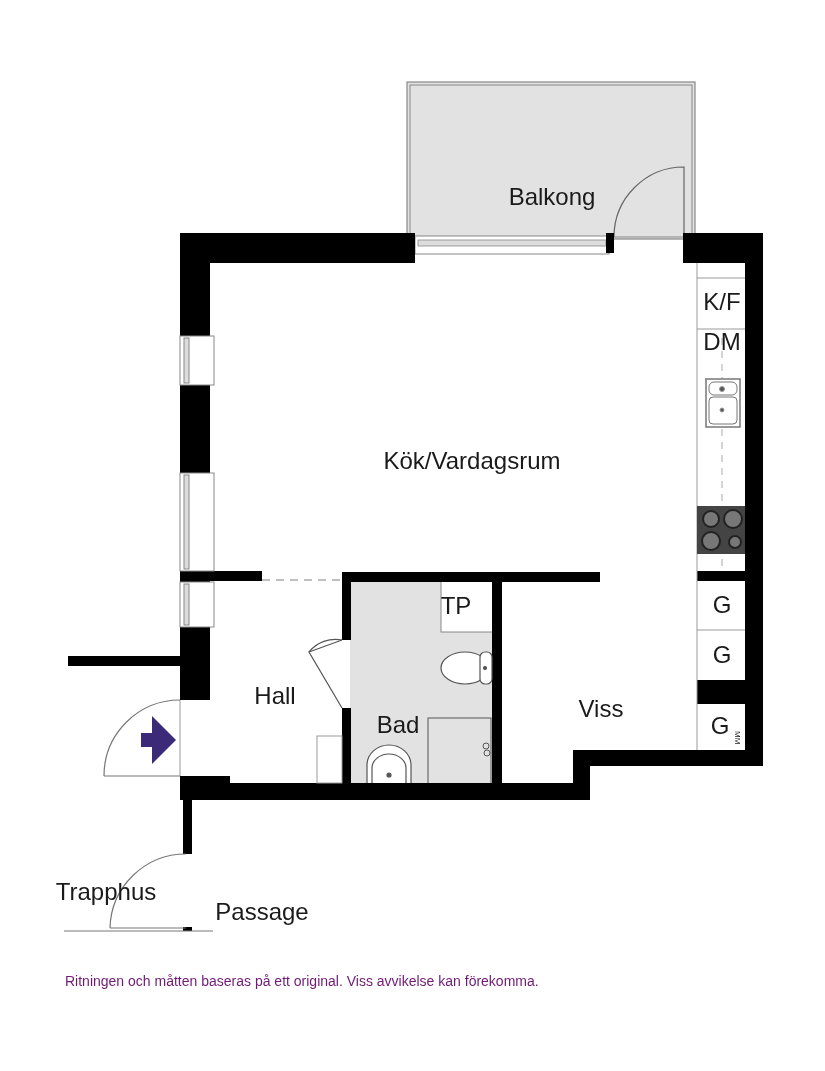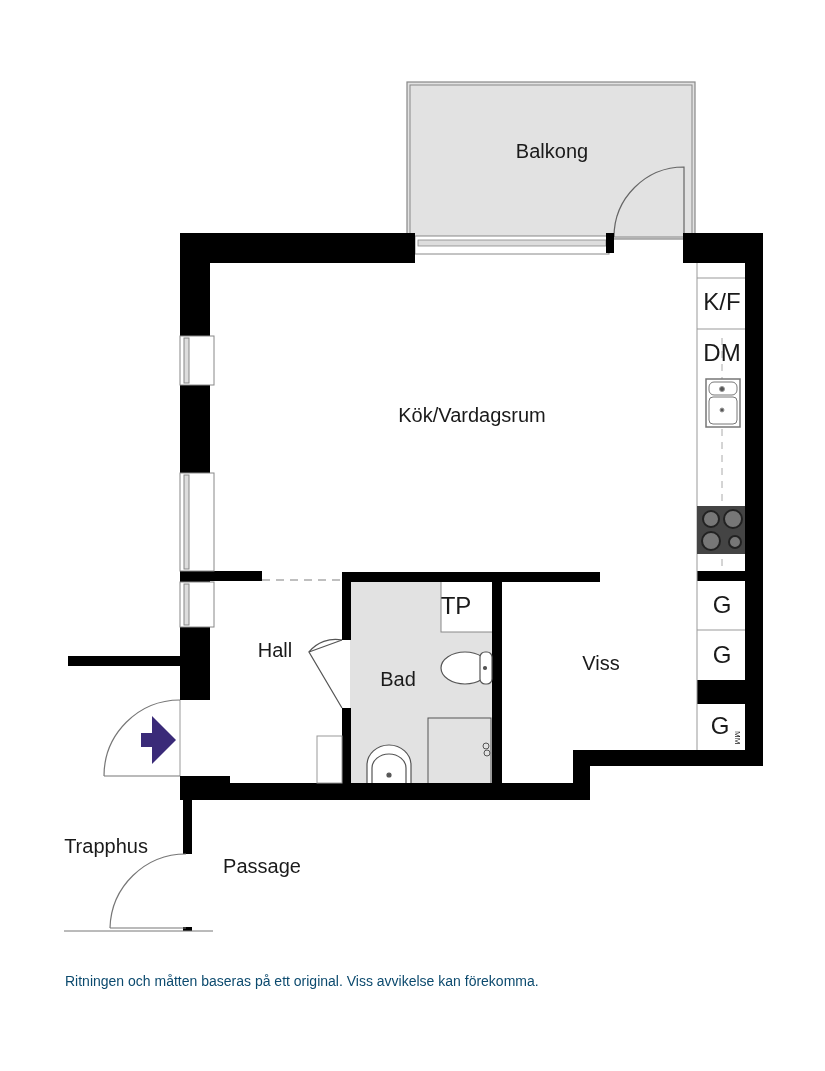--- a/index.html
+++ b/index.html
@@ -1,22 +1,22 @@
 <!DOCTYPE html>
 <html><head>
 <meta charset="utf-8">
 <style>
   html, body { margin: 0; padding: 0; background: #ffffff; }
   body { width: 825px; height: 1071px; position: relative; overflow: hidden;
          font-family: "Liberation Sans", sans-serif; color: #1a1a1a; }
   svg { position: absolute; left: 0; top: 0; }
-  .label { position: absolute; font-size: 20px; white-space: nowrap; transform: translate(-50%, -50%); }
+  .label { position: absolute; font-size: 24px; white-space: nowrap; transform: translate(-50%, -50%); margin-top: 46px; }
   .small-label { position: absolute; font-size: 24px; white-space: nowrap; transform: translate(-50%, -50%); }
   .tiny { position: absolute; font-size: 8px; transform: rotate(90deg); transform-origin: left top; }
-  .note { position: absolute; left: 65px; top: 973px; font-size: 14px; color: #0c4a6e; white-space: nowrap; }
+  .note { position: absolute; left: 65px; top: 973px; font-size: 14px; color: #701a75; white-space: nowrap; }
 </style>
 </head>
 <body>
 
 <svg width="825" height="1071" viewBox="0 0 825 1071">
 
   <g>
     <rect x="407" y="82" width="288" height="157" fill="#e2e2e2" stroke="#888" stroke-width="1.2"></rect>
     <rect x="410" y="85" width="282" height="152" fill="none" stroke="#888" stroke-width="1"></rect>
     <path d="M614 237 A 70 70 0 0 1 684 167 L684 237" fill="none" stroke="#666" stroke-width="1.2"></path>
@@ -137,20 +137,20 @@
 
 <div class="label" style="left:552px;top:151px">Balkong</div>
 <div class="label" style="left:472px;top:415px">Kök/Vardagsrum</div>
 <div class="label" style="left:275px;top:650px">Hall</div>
 <div class="label" style="left:398px;top:679px">Bad</div>
 <div class="label" style="left:601px;top:663px">Viss</div>
 <div class="label" style="left:106px;top:846px">Trapphus</div>
 <div class="label" style="left:262px;top:866px">Passage</div>
 
 <div class="small-label" style="left:722px;top:302px">K/F</div>
-<div class="small-label" style="left:722px;top:353px">DM</div>
+<div class="small-label" style="left:722px;top:342px">DM</div>
 <div class="small-label" style="left:456px;top:606px">TP</div>
 <div class="small-label" style="left:722px;top:605px">G</div>
 <div class="small-label" style="left:722px;top:655px">G</div>
 <div class="small-label" style="left:720px;top:726px">G</div>
 <div class="tiny" style="left:742px;top:731px">MM</div>
 
 <div class="note">Ritningen och måtten baseras på ett original. Viss avvikelse kan förekomma.</div>
 
 </body></html>

